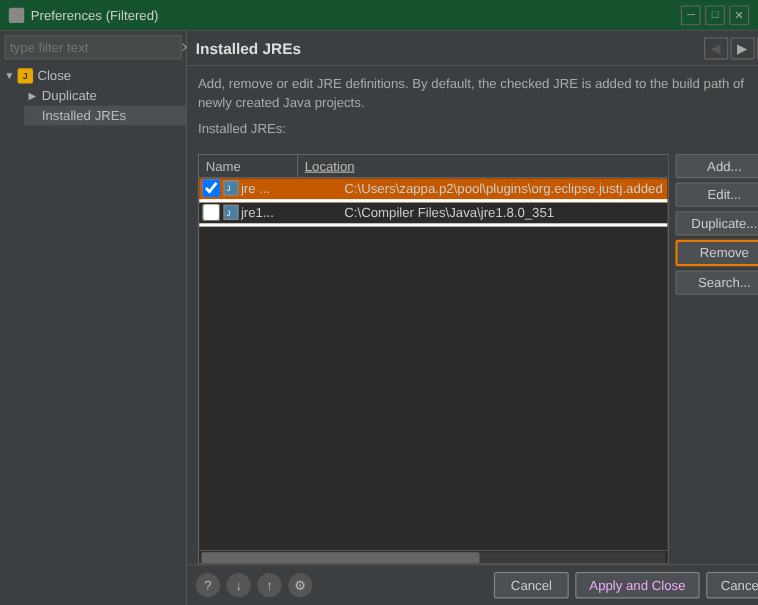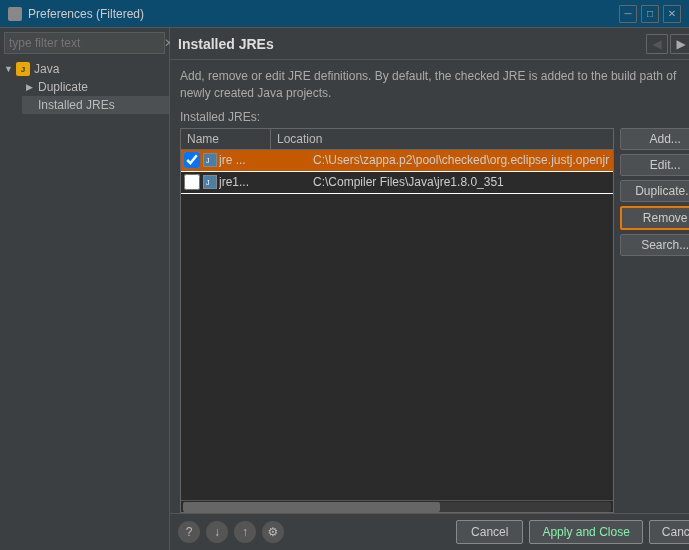--- a/index.html
+++ b/index.html
@@ -11,21 +11,21 @@
       font-size: 12px;
       color: #bbbbbb;
       overflow: hidden;
     }
 
     
     .title-bar {
       display: flex;
       align-items: center;
       justify-content: space-between;
-      background: #0c4a6e;
+      background: #14532d;
       height: 28px;
       padding: 0 8px;
       border-bottom: 1px solid #555;
     }
     .title-bar-left {
       display: flex;
       align-items: center;
       gap: 6px;
     }
     .title-bar-icon {
@@ -197,21 +197,21 @@
     
     .jres-section {
       padding: 0 10px;
       flex: 1;
       display: flex;
       flex-direction: column;
     }
     .jres-label {
       font-size: 12px;
       color: #aaa;
-      margin-bottom: 0;
+      margin-bottom: 12px;
     }
     .jres-container {
       display: flex;
       gap: 6px;
       flex: 1;
     }
     .jre-table-wrapper {
       flex: 1;
       border: 1px solid #666;
       background: #2b2b2b;
@@ -230,29 +230,30 @@
       font-size: 12px;
       color: #bbbbbb;
       border-right: 1px solid #666;
       flex-shrink: 0;
     }
     .jre-col-location {
       padding: 3px 6px;
       font-size: 12px;
       color: #bbbbbb;
       flex: 1;
+      text-decoration: underline;
     }
     .jre-table-body {
       flex: 1;
       overflow-y: auto;
     }
     .jre-row {
       display: flex;
       align-items: center;
-      border-bottom: 1px solid #ffffff;
+      border-bottom: 3px solid #ffffff;
       cursor: pointer;
       height: 22px;
     }
     .jre-row.highlighted { background: #c45900; }
     .jre-checkbox {
       width: 16px;
       height: 16px;
       margin: 0 3px;
       flex-shrink: 0;
     }
@@ -368,21 +369,21 @@
       border: 1px solid #888;
       color: #cccccc;
       padding: 4px 14px;
       font-size: 12px;
       cursor: pointer;
       border-radius: 2px;
     }
     .apply-close-btn {
       background: #4c5052;
       border: 1px solid #888;
-      color: #86efac;
+      color: #f0abfc;
       padding: 4px 12px;
       font-size: 12px;
       cursor: pointer;
       border-radius: 2px;
     }
     .cancel-btn {
       background: #4c5052;
       border: 1px solid #888;
       color: #cccccc;
       padding: 4px 12px;
@@ -417,21 +418,21 @@
 
   <div class="sidebar">
     <div class="filter-box">
       <input class="filter-input" value="" placeholder="type filter text" style="">
       <span class="filter-clear">✕</span>
     </div>
     <div class="tree-area">
       <div class="tree-item">
         <span class="tree-arrow">▼</span>
         <div class="tree-icon">J</div>
-        <span class="tree-label">Java</span>
+        <span class="tree-label">Close</span>
       </div>
       <div class="tree-sub">
         <div class="tree-item">
           <span class="tree-arrow">▶</span>
           <span class="tree-label">Duplicate</span>
         </div>
         <div class="tree-item selected">
           <span class="tree-arrow"> </span>
           <span class="tree-label">Installed JREs</span>
         </div>
@@ -467,21 +468,21 @@
 
             <div class="jre-row highlighted">
               <input type="checkbox" class="jre-checkbox" checked="" style="">
               <div class="jre-icon">
                 <svg width="12" height="12" viewBox="0 0 12 12">
                   <rect width="12" height="12" fill="#4a7fa5"></rect>
                   <text x="2" y="9" font-size="7" fill="white">J</text>
                 </svg>
               </div>
               <span class="jre-name-cell">jre ...</span>
-              <span class="jre-location-cell">C:\Users\zappa.p2\pool\checked\org.eclipse.justj.openjr</span>
+              <span class="jre-location-cell">C:\Users\zappa.p2\pool\plugins\org.eclipse.justj.added</span>
             </div>
 
             <div class="jre-row">
               <input type="checkbox" class="jre-checkbox" style="">
               <div class="jre-icon">
                 <svg width="12" height="12" viewBox="0 0 12 12">
                   <rect width="12" height="12" fill="#4a7fa5"></rect>
                   <text x="2" y="9" font-size="7" fill="white">J</text>
                 </svg>
               </div>

